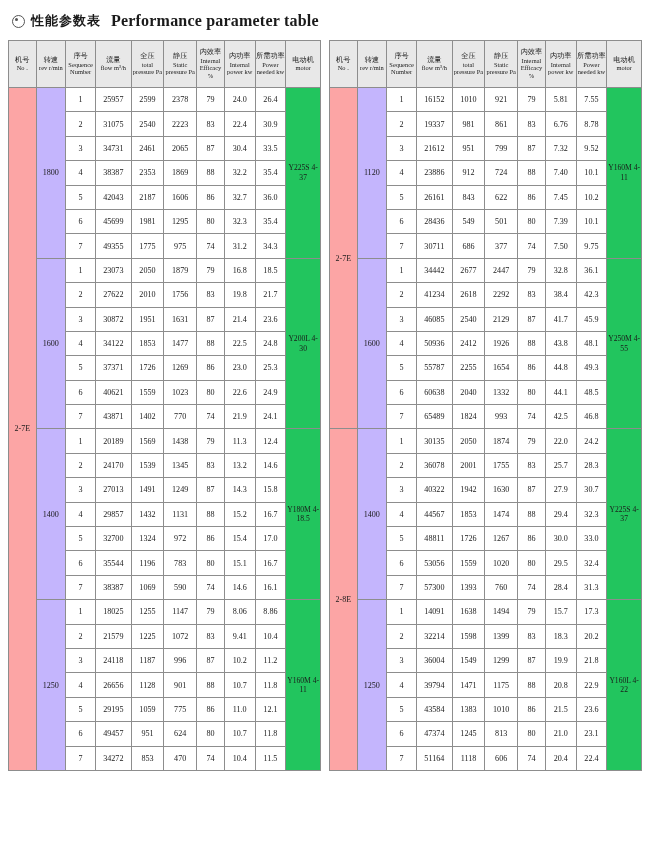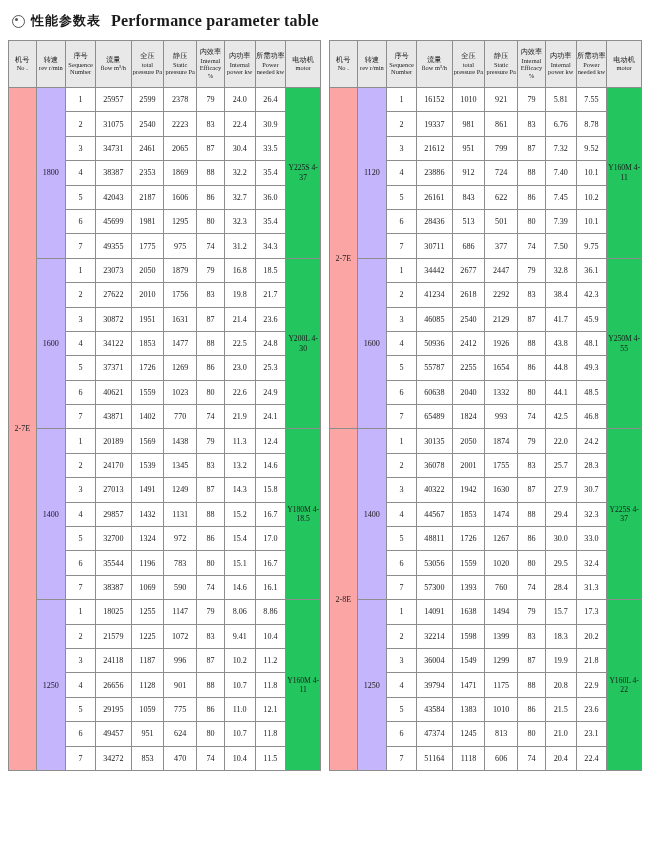--- a/index.html
+++ b/index.html
@@ -564,21 +564,21 @@
             <td>26161</td>
             <td>843</td>
             <td>622</td>
             <td>86</td>
             <td>7.45</td>
             <td>10.2</td>
           </tr>
           <tr>
             <td>6</td>
             <td>28436</td>
-            <td>513</td>
+            <td>549</td>
             <td>501</td>
             <td>80</td>
             <td>7.39</td>
             <td>10.1</td>
           </tr>
           <tr>
             <td>7</td>
             <td>30711</td>
             <td>686</td>
             <td>377</td>

